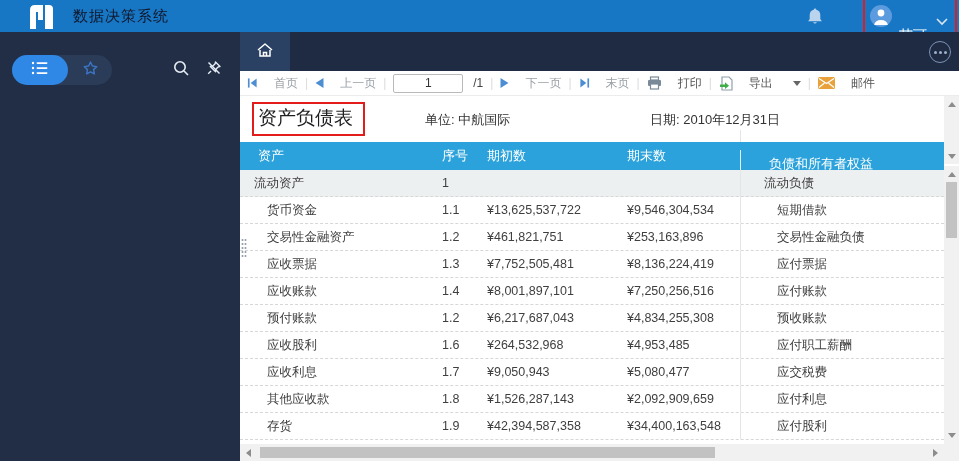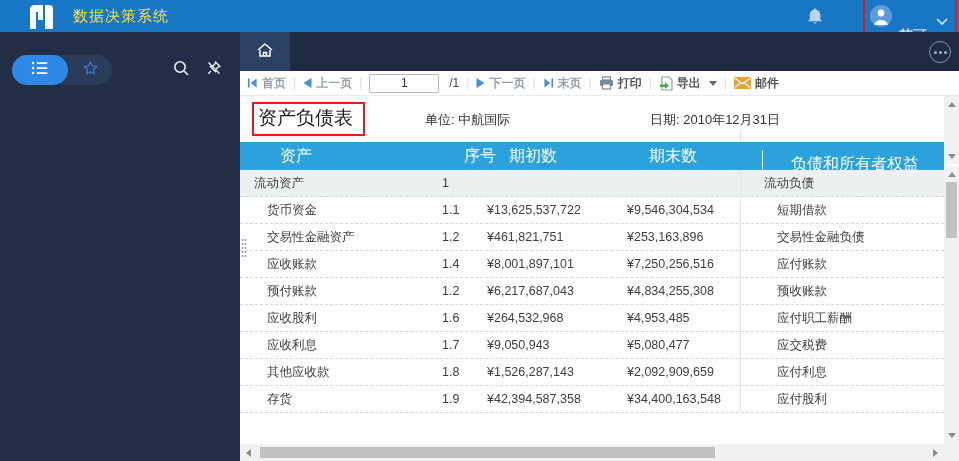--- a/index.html
+++ b/index.html
@@ -4,21 +4,21 @@
 <style>
   * { margin:0; padding:0; box-sizing:border-box; }
   html,body { width:959px; height:461px; overflow:hidden;
     font-family:"Liberation Sans","DejaVu Sans",sans-serif; background:#fff; }
   .stage { position:relative; width:959px; height:461px; }
 
   
   .topbar { position:absolute; left:0; top:0; width:959px; height:32px;
     background:#1877C5; display:flex; align-items:center; }
   .logo { margin-left:28px; width:27px; height:26px; flex:0 0 auto; }
-  .app-title { color:#fde047; font-size:15px; margin-left:18px; letter-spacing:1px; }
+  .app-title { color:#0f172a; font-size:15px; margin-left:18px; letter-spacing:1px; }
   .topbar-right { margin-left:auto; display:flex; align-items:center; }
   .bell { width:16px; height:18px; margin-right:40px; cursor:pointer; }
   .user-box { border:2px solid #E21B1B; padding:2px 7px 2px 5px; margin-right:2px;
     display:flex; align-items:center; gap:7px; }
   .avatar { width:22px; height:22px; border-radius:50%; background:#5C9BDD;
     display:flex; align-items:flex-end; justify-content:center; overflow:hidden; }
   .user-name { color:#fff; font-size:14px;margin-top:40px; }
   .chev { width:12px; height:8px; margin-left:2px; }
 
   
@@ -41,21 +41,21 @@
     cursor:pointer; }
   .tab-more { position:absolute; right:8px; top:9px; width:22px; height:22px;
     border:1px solid #7E93B5; border-radius:50%; display:flex; align-items:center;
     justify-content:center; gap:2px; cursor:pointer; }
   .tab-more i { width:3px; height:3px; background:#9FB1CC; border-radius:50%; display:block; }
 
   
   .toolbar { position:absolute; left:240px; top:71px; width:719px; height:25px;
     background:#fff; border-bottom:1px solid #ECECEC; display:flex;
     align-items:center; font-size:12px; color:#9AA0A6; padding-left:7px; }
-  .tb-item { display:flex; align-items:center; gap:4px; cursor:pointer; white-space:nowrap;font-weight:bold; }
+  .tb-item { display:flex; align-items:center; gap:16px; cursor:pointer; white-space:nowrap; }
   .tb-item.dark { color:#555; }
   .tb-sep { color:#DCDCDC; margin:0 7px; }
   .page-input { width:70px; height:19px; border:1px solid #B9B9B9; border-radius:2px;
     text-align:center; font-size:12px; color:#333; outline:none; }
   .page-total { margin-left:10px; color:#444; }
   .caret-down { display:inline-block; width:0; height:0; border-left:4px solid transparent;
     border-right:4px solid transparent; border-top:5px solid #666; margin-left:4px; }
 
   
   .report { position:absolute; left:240px; top:96px; width:719px; height:365px; background:#fff; }
@@ -63,21 +63,21 @@
   .title-box { position:absolute; left:12px; top:6px; border:2px solid #E21B1B;
     padding:1px 10px 3px 4px; }
   .report-title { font-size:19px; font-weight:normal; color:#1e1e1e; white-space:nowrap; }
   .meta { position:absolute; top:15px; font-size:13px; color:#333; white-space:nowrap; }
   .meta.unit { left:185px; }
   .meta.date { left:410px; }
   .report-head::after { content:""; position:absolute; left:500px; bottom:0; width:1px;
     height:12px; background:#E3E6E8; }
 
   .thead { display:flex; width:704px; height:28px; background:#2BA2DB; color:#fff;
-    font-size:16px; line-height:28px;padding-left:22px; }
+    font-size:13px; line-height:28px; }
   .tbody { width:704px; height:274px; overflow:hidden; }
   .trow { display:flex; width:704px; height:27px; line-height:26px; font-size:12.5px;
     color:#3F3F3F; border-bottom:1px dashed #D7D7D7; background:#fff; }
   .trow.group { background:#EDF0F1; }
   .c1 { width:202px; padding-left:27px; overflow:hidden; white-space:nowrap; }
   .c2 { width:45px;  overflow:hidden; white-space:nowrap; }
   .c3 { width:140px; overflow:hidden; white-space:nowrap; }
   .c4 { width:113px; overflow:hidden; white-space:nowrap; }
   .c5 { flex:1; padding-left:36px; border-left:1px solid #E3E6E8;
     overflow:hidden; white-space:nowrap; }
@@ -301,20 +301,27 @@
       </div>
 
       <div class="trow">
         <div class="c1">交易性金融资产</div>
         <div class="c2">1.2</div>
         <div class="c3">¥461,821,751</div>
         <div class="c4">¥253,163,896</div>
         <div class="c5">交易性金融负债</div>
       </div>
 
+      <div class="trow">
+        <div class="c1">应收票据</div>
+        <div class="c2">1.3</div>
+        <div class="c3">¥7,752,505,481</div>
+        <div class="c4">¥8,136,224,419</div>
+        <div class="c5">应付票据</div>
+      </div>
 
       <div class="trow">
         <div class="c1">应收账款</div>
         <div class="c2">1.4</div>
         <div class="c3">¥8,001,897,101</div>
         <div class="c4">¥7,250,256,516</div>
         <div class="c5">应付账款</div>
       </div>
 
       <div class="trow">

